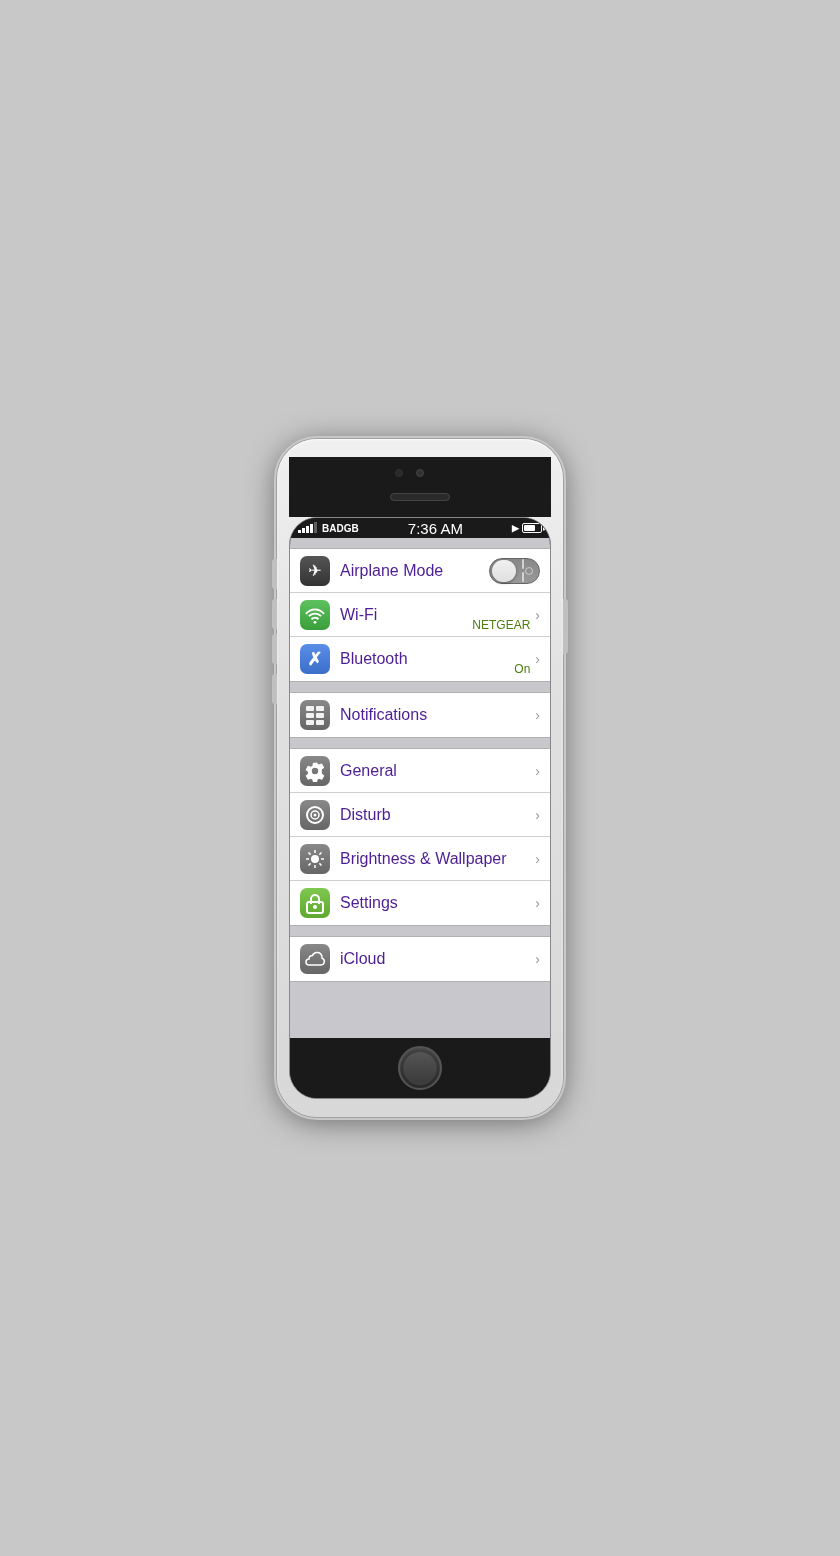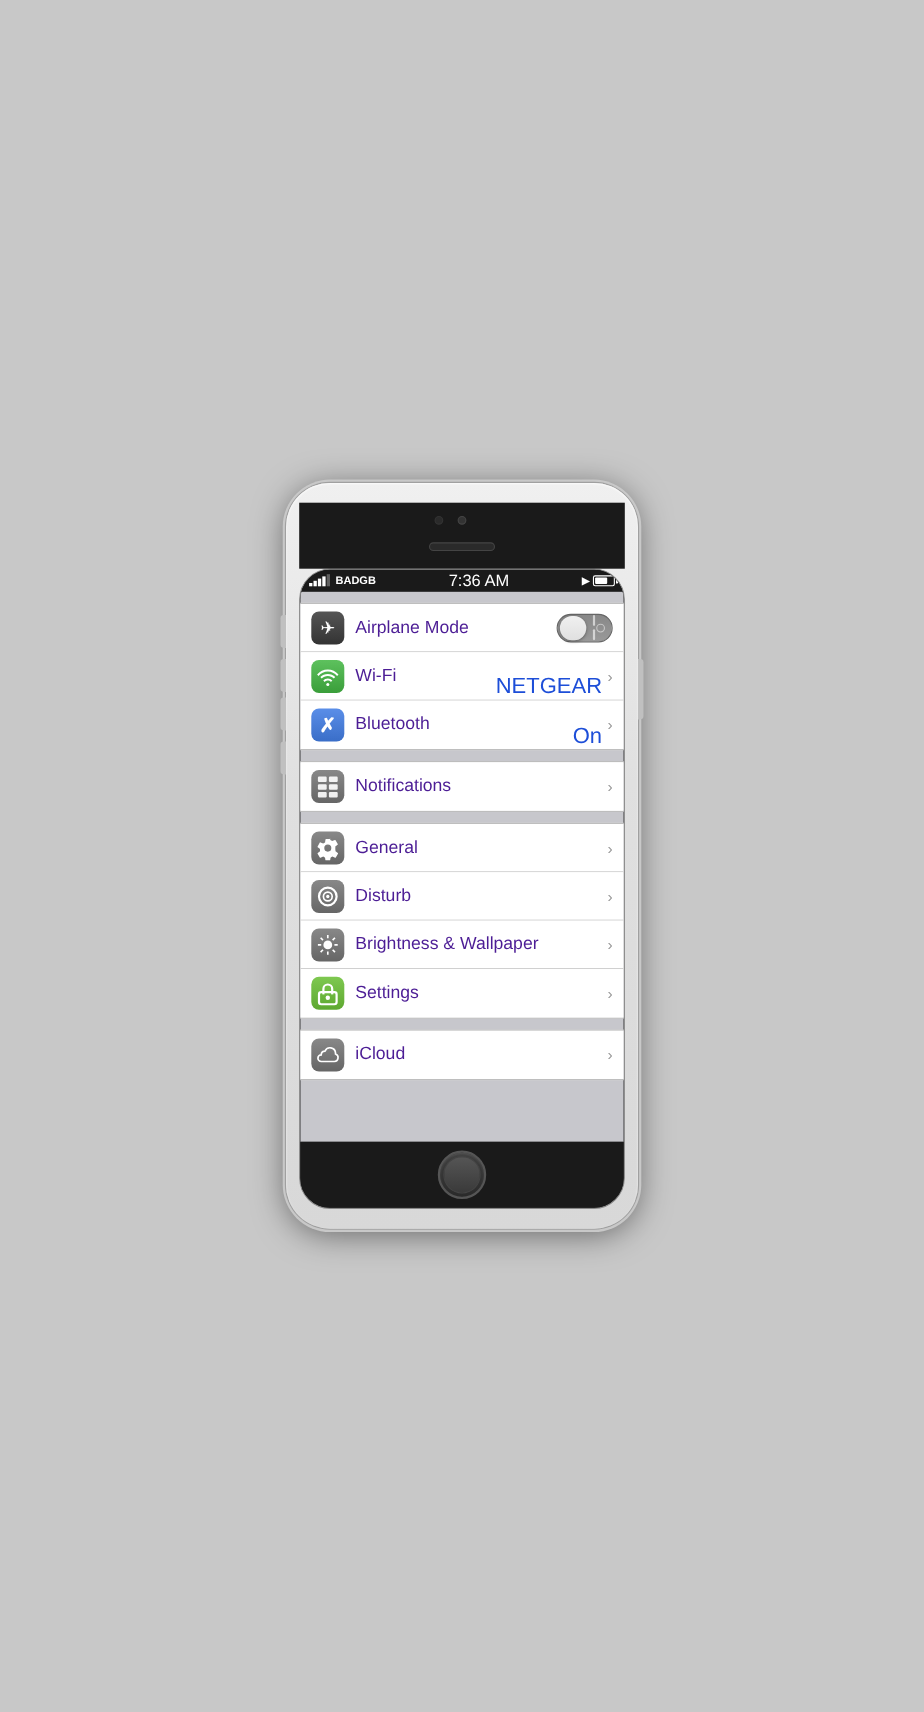--- a/index.html
+++ b/index.html
@@ -7,21 +7,21 @@
     body {
       background: #c8c8c8;
       display: flex;
       justify-content: center;
       align-items: center;
       min-height: 100vh;
       font-family: 'Helvetica Neue', Helvetica, Arial, sans-serif;
     }
 
     .phone-outer {
-      width: 320px;
+      width: 286px;
       background: linear-gradient(180deg, #f0f0f0 0%, #e0e0e0 40%, #d8d8d8 100%);
       border-radius: 40px;
       padding: 18px 12px;
       box-shadow:
         0 0 0 1px #a0a0a0,
         0 0 0 3px #c8c8c8,
         0 4px 30px rgba(0,0,0,0.5),
         inset 0 1px 2px rgba(255,255,255,0.8);
       position: relative;
     }
@@ -180,22 +180,22 @@
     }
 
     .row-label {
       flex: 1;
       font-size: 16px;
       color: #4c1d95;
       font-weight: normal;
     }
 
     .row-value {
-      font-size: 20px;
-      color: #1d4ed8;
+      font-size: 12px;
+      color: #4d7c0f;
       margin-right: 5px;
       margin-top: 20px;
     }
 
     .chevron {
       color: #999;
       font-size: 14px;
     }
 
     

